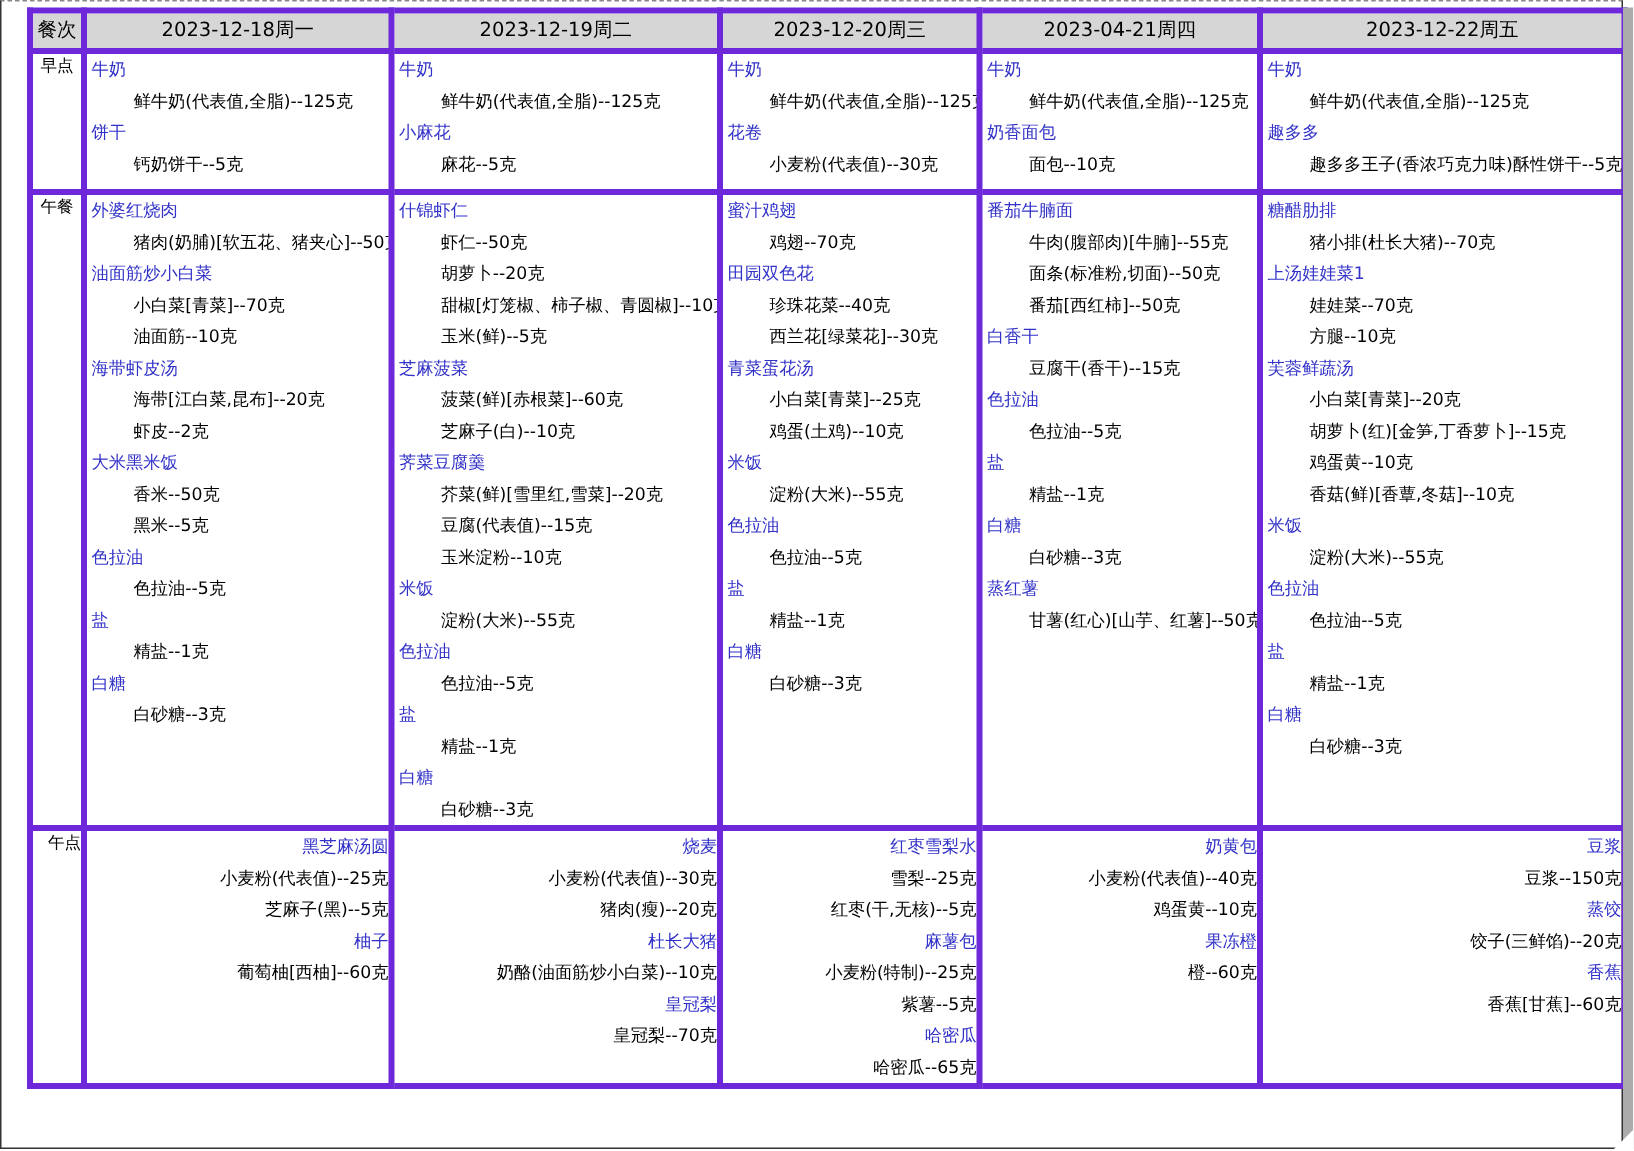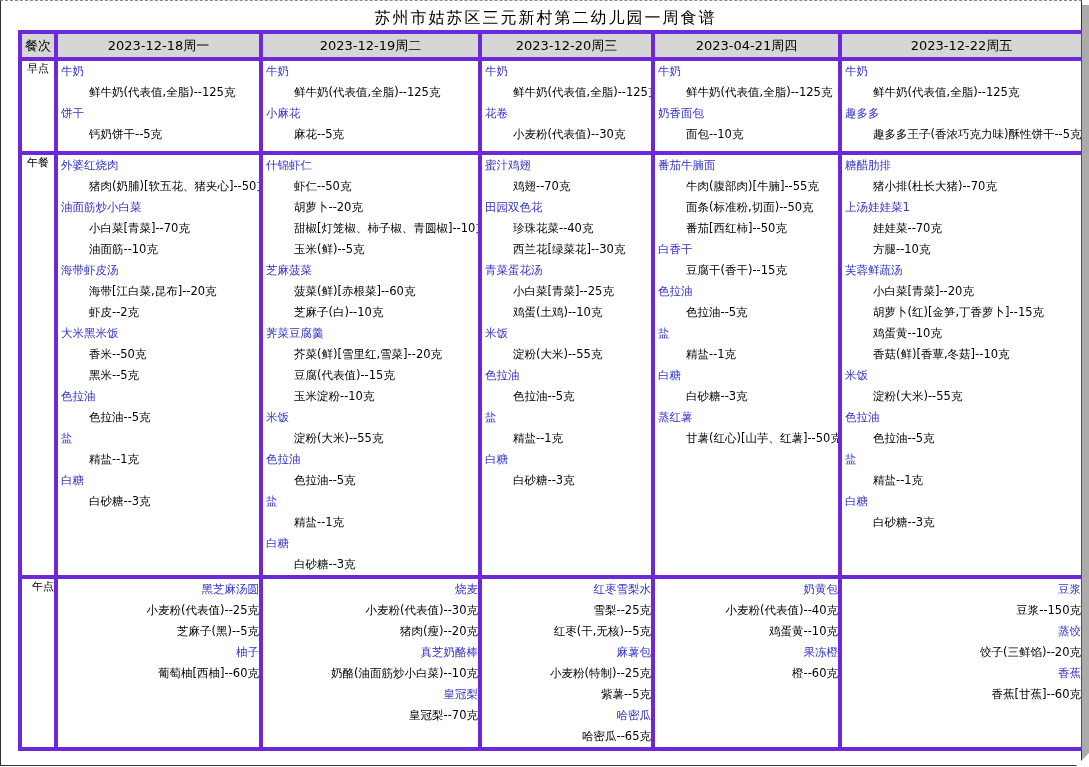--- a/index.html
+++ b/index.html
@@ -30,21 +30,20 @@
   tbody tr:nth-child(1) td{height:94px;}
   tbody tr:nth-child(2) td{height:420px;}
   tbody tr:nth-child(3) td{height:164px;text-align:right;}
 </style>
 </head>
 <body>
 
 <div class="page">
   <div class="sheet">
     <div class="content">
-      <div class="title">苏州市姑苏区三元新村第二幼儿园一周食谱</div>
       <table class="menu" id="menu-table">
         <colgroup>
           <col style="width:36px">
           <col style="width:205px">
           <col style="width:219px">
           <col style="width:173px">
           <col style="width:187px">
           <col style="width:243px">
         </colgroup>
         <thead>
@@ -195,21 +194,21 @@
                 <div class="line dish">黑芝麻汤圆</div>
                 <div class="line ing">小麦粉(代表值)--25克</div>
                 <div class="line ing">芝麻子(黑)--5克</div>
                 <div class="line dish">柚子</div>
                 <div class="line ing">葡萄柚[西柚]--60克</div>
               </td>
               <td class="menu-cell">
                 <div class="line dish">烧麦</div>
                 <div class="line ing">小麦粉(代表值)--30克</div>
                 <div class="line ing">猪肉(瘦)--20克</div>
-                <div class="line dish">真芝奶酪棒</div>
+                <div class="line dish">杜长大猪</div>
                 <div class="line ing">奶酪(油面筋炒小白菜)--10克</div>
                 <div class="line dish">皇冠梨</div>
                 <div class="line ing">皇冠梨--70克</div>
               </td>
               <td class="menu-cell">
                 <div class="line dish">红枣雪梨水</div>
                 <div class="line ing">雪梨--25克</div>
                 <div class="line ing">红枣(干,无核)--5克</div>
                 <div class="line dish">麻薯包</div>
                 <div class="line ing">小麦粉(特制)--25克</div>

